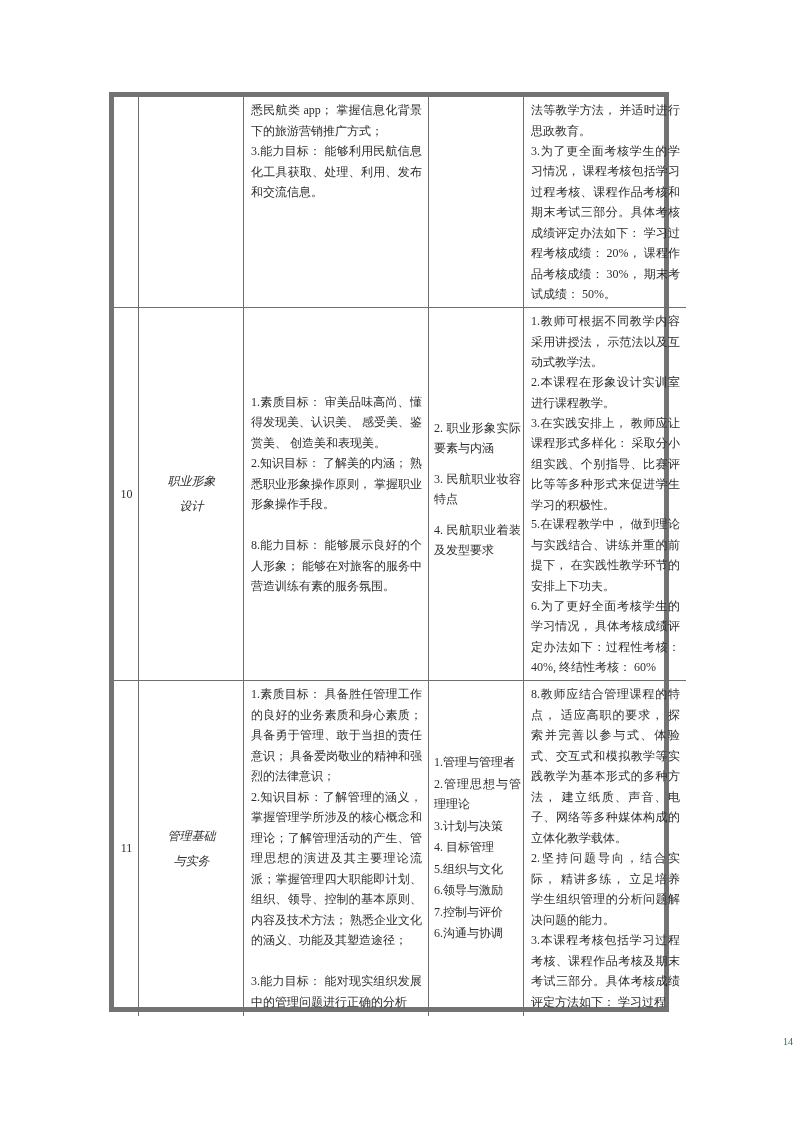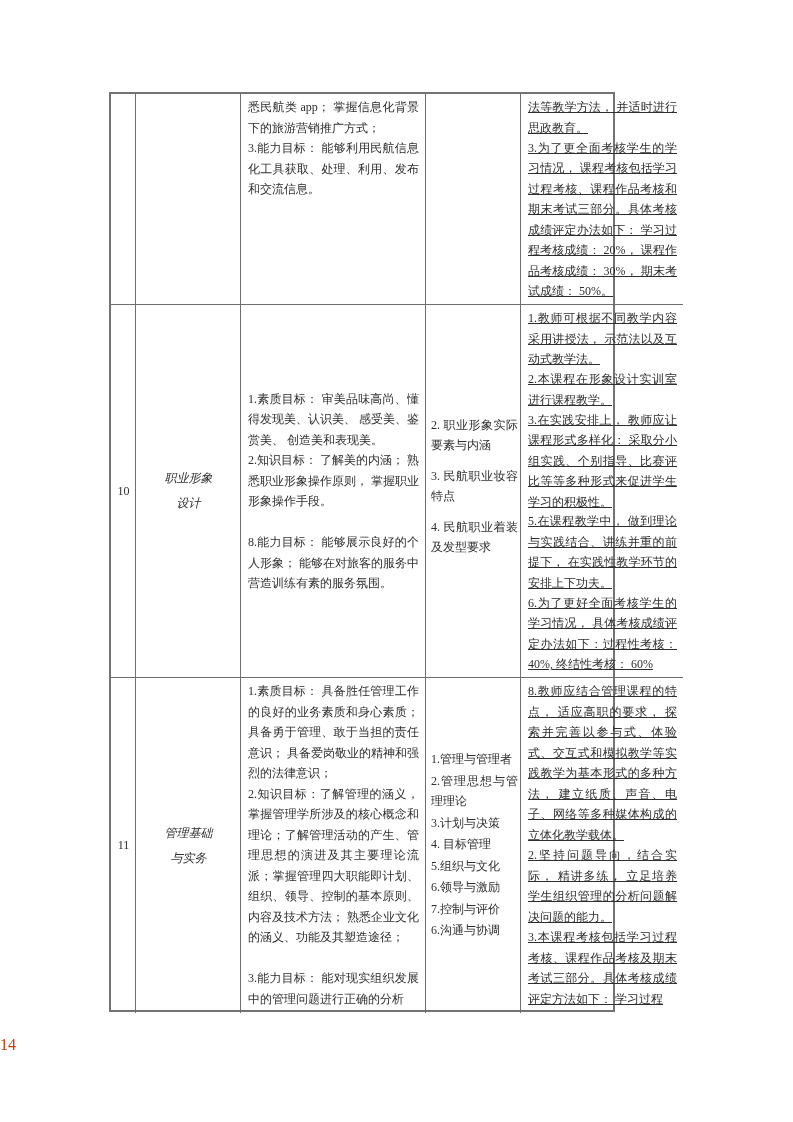--- a/index.html
+++ b/index.html
@@ -13,39 +13,39 @@
     height: 1122px;
     background: #ffffff;
     font-family: "Liberation Serif", "DejaVu Serif", serif;
     color: #2e2e2e;
     overflow: hidden;
   }
   .doc-table {
     position: absolute;
     left: 109px;
     top: 92px;
-    width: 506px;
+    width: 560px;
     height: 920px;
-    border: 2px solid #737373;
+    border: 5px solid #737373;
     box-sizing: border-box;
     display: grid;
     grid-template-columns: 25px 105px 185px 95px 162px;
     grid-template-rows: 211px 373px 335px;
   }
   .cell {
     box-sizing: border-box;
     border-right: 1px solid #6e6e6e;
     border-bottom: 1px solid #6e6e6e;
     font-size: 12px;
     line-height: 20.5px;
     overflow: hidden;
     display: flex;
     flex-direction: column;
   }
-  .cell.last-col { border-right: none; text-decoration: underline; }
+  .cell.last-col { border-right: none; }
   .cell.last-row { border-bottom: none; }
   .v-top    { justify-content: flex-start; }
   .v-center { justify-content: center; }
   .cell p {
     margin: 0;
     min-height: 20.5px;
     text-align: justify;
   }
   .pad {
     padding: 3px 6px 3px 7px;
@@ -64,23 +64,23 @@
     min-height: 25px;
   }
   .cell-content.pad { padding: 3px 2px 3px 5px; }
   .gap-lg p { margin-bottom: 10px; }
   .gap-sm p { margin-bottom: 1px; }
   .page-number {
     position: absolute;
     left: 0;
     right: 0;
     top: 1036px;
-    text-align: left;
-    font-size: 16px;
-    color: #c2410c;
+    text-align: right;
+    font-size: 10px;
+    color: #15803d;
   }
 </style>
 </head>
 <body>
 
 <div class="sheet">
 
   <div class="doc-table">
 
     <div class="cell v-top cell-no pad"></div>

